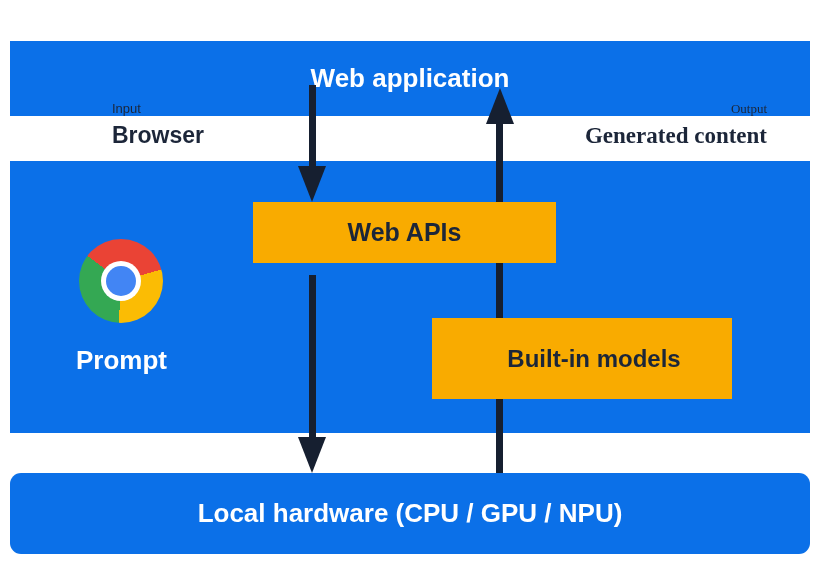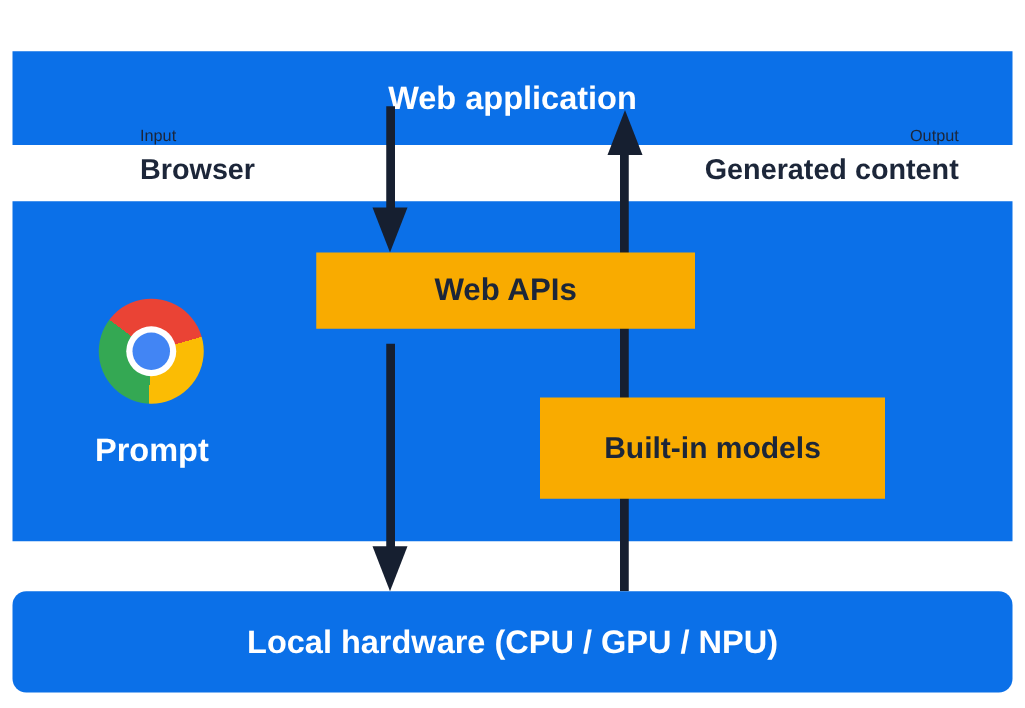--- a/index.html
+++ b/index.html
@@ -33,21 +33,21 @@
     background: var(--blue, #0b70e8);
   }
   .io-group {
     position: absolute;
     top: 96px;
     display: flex;
     flex-direction: column;
     color: var(--navy, #1c2639);
   }
   .io-left { left: 112px; align-items: flex-start; }
-  .io-right { right: 53px; align-items: flex-end; }
+  .io-right { right: 53px; align-items: flex-end; font-family: Liberation Serif, serif; }
   .io-title { font-size: 13px; line-height: 25px; }
   .io-value { font-size: 23px; line-height: 29px; font-weight: bold; }
   .vline {
     position: absolute;
     width: 7px;
     background: var(--arrow, #161f30);
   }
   .line-down-1 { left: 309px; top: 85px;  height: 83px; }
   .line-down-2 { left: 309px; top: 275px; height: 163px; }
   .line-up     { left: 496px; top: 120px; height: 353px; }
@@ -68,21 +68,21 @@
     background: var(--yellow, #f9ab00);
     color: var(--navy, #1c2639);
     display: flex;
     flex-direction: column;
     align-items: center;
     justify-content: center;
     font-weight: bold;
     text-align: center;
   }
   .web-apis-box { left: 253px; top: 202px; width: 303px; height: 61px; font-size: 25px; }
-  .builtin-box  { left: 432px; top: 318px; width: 276px; height: 81px; font-size: 24px; line-height: 31px; }
+  .builtin-box  { left: 432px; top: 318px; width: 276px; height: 81px; font-size: 24px; line-height: 31px; padding-left: 24px; }
   .chrome-logo {
     position: absolute;
     left: 79px;
     top: 239px;
     width: 84px;
     height: 84px;
     border-radius: 50%;
     background: conic-gradient(
       var(--chrome-red, #ea4335) 0deg 74deg,
       var(--chrome-yellow, #fbbc04) 74deg 183deg,

